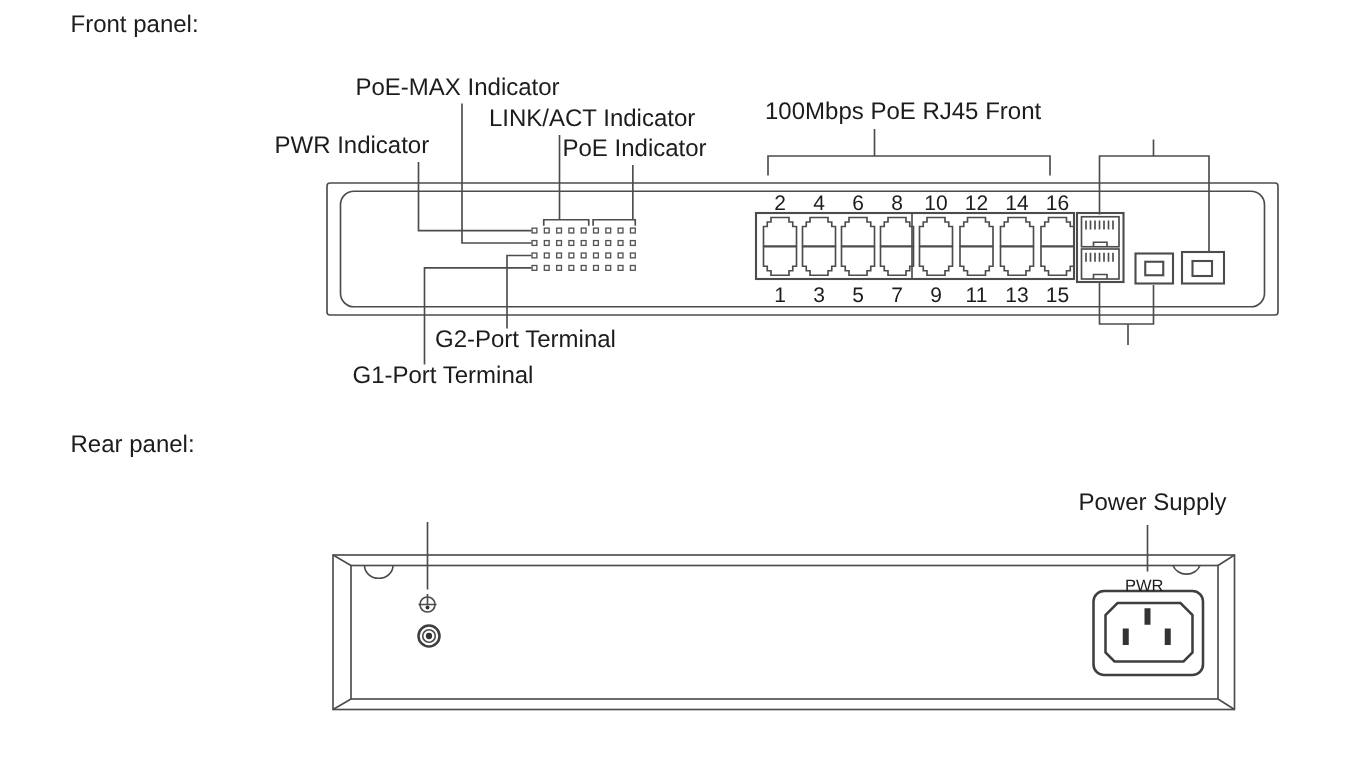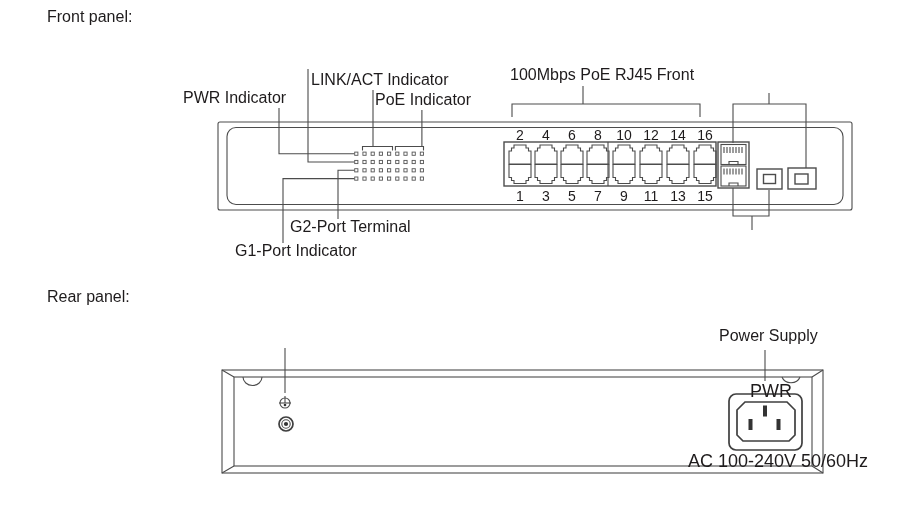--- a/index.html
+++ b/index.html
@@ -2,21 +2,21 @@
 <html><head>
 <meta charset="utf-8">
 <style>
   html,body{margin:0;padding:0;background:#ffffff;}
   .stage{
     position:relative;width:908px;height:505px;background:#ffffff;
     font-family:"Liberation Sans",sans-serif;color:#1e1b1c;overflow:hidden;
   }
   .stage svg{position:absolute;left:0;top:0;}
   .lbl{position:absolute;font-size:16px;line-height:18px;white-space:nowrap;text-align:center;}
-  .lbl.small{font-size:18px;}
+  .lbl.small{font-size:11px;}
   .ln {fill:none;stroke:#4c4c4c;stroke-width:1.1;}
   .ln2{fill:none;stroke:#4c4c4c;stroke-width:1.4;}
   .ln15{fill:none;stroke:#3f3f3f;stroke-width:1.7;}
   .fillc{fill:#333333;stroke:none;}
   .led{fill:#ffffff;stroke:#555555;stroke-width:0.9;}
   .pnum{font-family:"Liberation Sans",sans-serif;font-size:14px;fill:#1e1b1c;}
 </style>
 </head>
 <body>
 
@@ -165,25 +165,25 @@
         <rect class="ln15" x="729" y="394" width="73" height="56" rx="7"></rect>
         <path class="ln15" d="M745,402 H787 L795,410 V435 L789,441 H743 L737,435 V410 Z"></path>
         <rect class="fillc" x="763" y="405.5" width="4" height="11"></rect>
         <rect class="fillc" x="748.5" y="419" width="4" height="11"></rect>
         <rect class="fillc" x="776.5" y="419" width="4" height="11"></rect>
       </g>
     </g>
   </svg>
 
   <div class="lbl" style="left:47px;top:8px">Front panel:</div>
-  <div class="lbl" style="left:311px;top:71px">LINK/ACT Indicator</div>
+  <div class="lbl" style="left:237px;top:50px">PoE-MAX Indicator</div>
+  <div class="lbl" style="left:326px;top:71px">LINK/ACT Indicator</div>
   <div class="lbl" style="left:183px;top:89px">PWR Indicator</div>
   <div class="lbl" style="left:375px;top:91px">PoE Indicator</div>
   <div class="lbl" style="left:510px;top:66px">100Mbps PoE RJ45 Front</div>
   <div class="lbl" style="left:290px;top:218px">G2-Port Terminal</div>
-  <div class="lbl" style="left:235px;top:242px">G1-Port Indicator</div>
+  <div class="lbl" style="left:235px;top:242px">G1-Port Terminal</div>
 
   <div class="lbl" style="left:47px;top:288px">Rear panel:</div>
   <div class="lbl" style="left:719px;top:327px">Power Supply</div>
   <div class="lbl small" style="left:750px;top:382px">PWR</div>
-  <div class="lbl small" style="left:688px;top:452px">AC 100-240V 50/60Hz</div>
 
 </div>
 
 </body></html>

